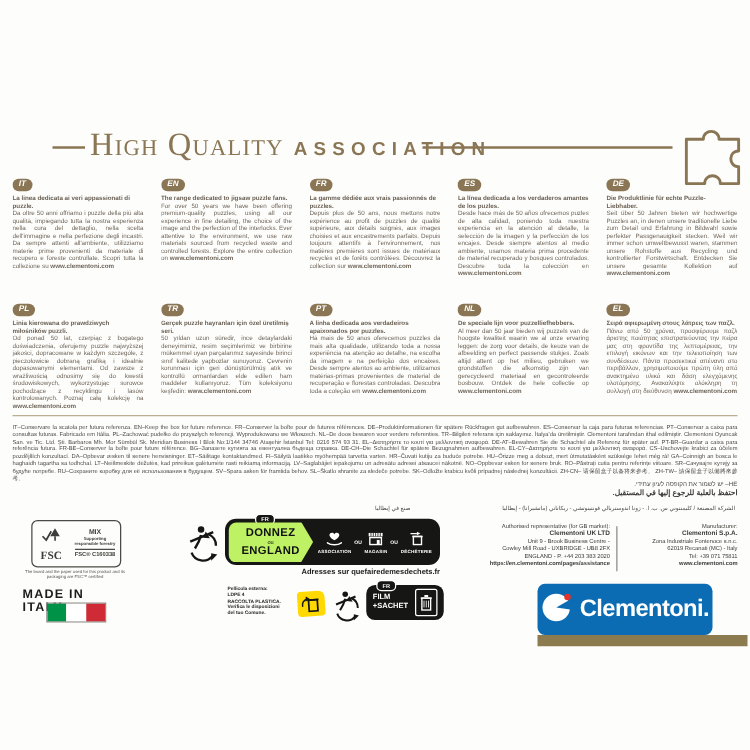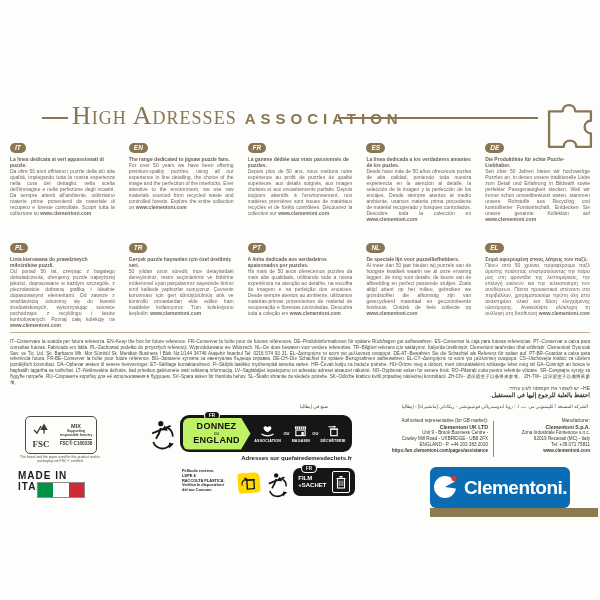--- a/index.html
+++ b/index.html
@@ -87,21 +87,21 @@
   .clem-logo{position:absolute;left:430px;top:467px;width:140px;height:41px;background:#0c6cb3;
              border-radius:6px;display:flex;align-items:center;justify-content:center;gap:5px;}
   .clem-text{color:#fff;font-weight:bold;font-size:19px;letter-spacing:-0.5px;font-family:"Liberation Sans",sans-serif;}
   .gold-bar{position:absolute;left:430px;top:508px;width:168px;height:9px;background:#8c7b4f;}
 </style>
 </head>
 <body>
 
 <div class="hdr-line" style="top:117px;left:42px;width:26px;"></div>
 <div class="hdr-title">
-  <span class="hdr-serif">High Adresses</span><span class="hdr-sans">ASSOCIATION</span>
+  <span class="hdr-serif">High Quality</span><span class="hdr-sans">ASSOCIATION</span>
 </div>
 <div class="hdr-line" style="top:117px;left:338px;width:200px;"></div>
 <div class="puzzle-icon">
   <svg width="48" height="46" viewBox="0 0 44 44">
     <path d="M2,8 H15 C15,0 27,0 27,8 H42 V17 C34,17 34,29 42,29 V42 H28 C28,34 16,34 16,42 H2 Z" fill="none" stroke="#8a7654" stroke-width="2.2" stroke-linejoin="round"></path>
   </svg>
 </div>
 
 <div class="lang-grid" style="top:136px;height:94px;">
   <div class="lang-cell">

